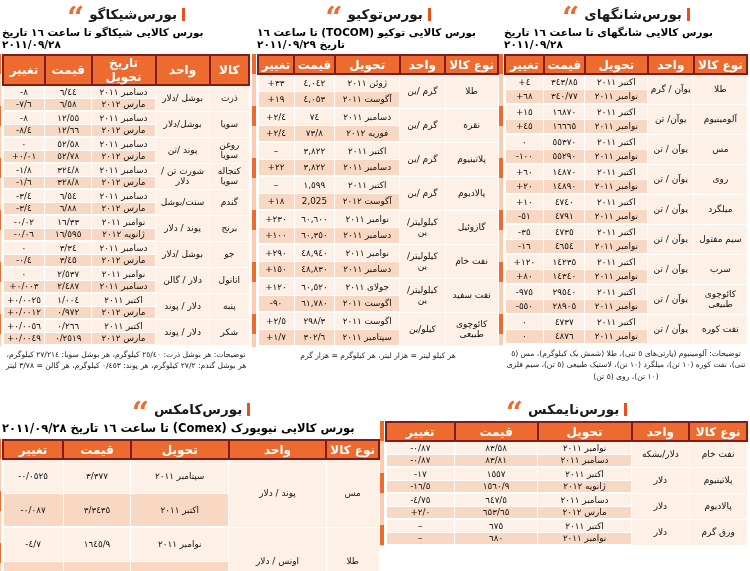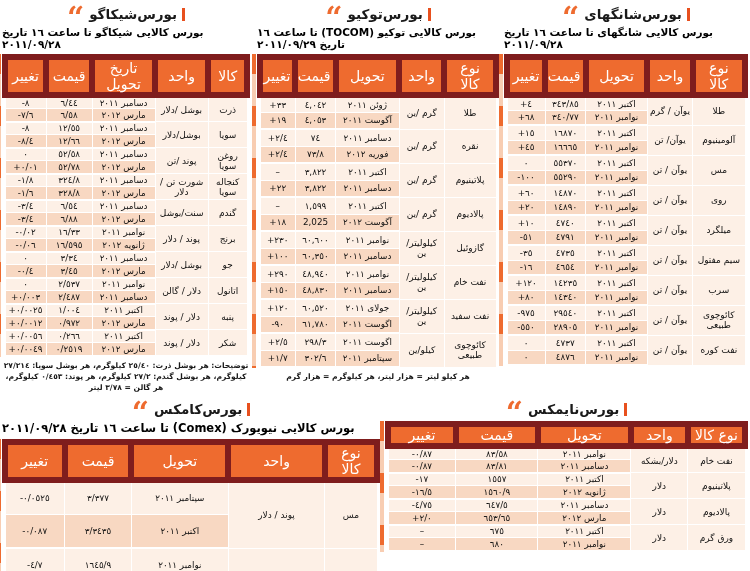--- a/index.html
+++ b/index.html
@@ -18,28 +18,28 @@
   
   .sec-head{display:flex;align-items:center;justify-content:center;gap:5px;height:20px;margin-bottom:2px;}
   .sec-bar{width:3px;height:13px;background:var(--accent2);display:inline-block;}
   .sec-title{font-weight:bold;font-size:13.5px;color:#1a1a1a;letter-spacing:-0.2px;text-align:right;}
   .quote-icon{color:var(--accent);font-size:30px;line-height:10px;font-weight:bold;transform:translateY(4px);font-family:"DejaVu Serif",serif;}
   .tbl-title{text-align:left;font-weight:bold;font-size:10.5px;margin:1px 0 4px 0;color:#000;}
   .tbl-wrap{position:relative;}
   .accent-strip{position:absolute;left:-5px;top:0;height:100%;width:4px;
     background:repeating-linear-gradient(180deg,var(--accent) 0 20px,var(--stripalt) 20px 52px);}
   table.t{width:100%;border-collapse:collapse;table-layout:fixed;}
-  table.t th{background:var(--accent);color:#fff;font-weight:normal;font-size:14px;height:19px;border:6px solid #7f1d1d;padding:0 2px;}
+  table.t th{background:var(--accent);color:#fff;font-weight:bold;font-size:12px;height:19px;border:2px solid #7f1d1d;padding:0 2px;}
   table.t td{font-size:8.8px;text-align:center;border:1px solid #fff;padding:0 2px;overflow:hidden;}
   table.t tr.r1 td{background:var(--rowlight);}
   table.t tr.r2 td{background:var(--rowdark);}
   table.t tr.r2 td{border-bottom:2px solid #fff;}
   table.t td.c-com,table.t td.c-unit{background:var(--rowlight);font-size:9px;}
   table.t td.c-num{direction:ltr;unicode-bidi:isolate;}
-  .footnote{font-size:7.6px;line-height:1.5;text-align:center;margin-top:3px;color:#1a1a1a;font-weight:bold;}
+  .footnote{font-size:7.6px;line-height:1.5;text-align:center;margin-top:3px;color:#1a1a1a;font-weight:normal;}
   
   .t-chicago td{height:13px;}
   .t-tokyo td{height:17px;}
   .t-shanghai td{height:15px;}
   .t-nymex td{height:13px;}
   .t-comex td{height:34px;}
   
   .t-chicago col:nth-child(1){width:16%}.t-chicago col:nth-child(2){width:22%}.t-chicago col:nth-child(3){width:26%}.t-chicago col:nth-child(4){width:19%}.t-chicago col:nth-child(5){width:17%}
   .t-tokyo col:nth-child(1){width:22%}.t-tokyo col:nth-child(2){width:19%}.t-tokyo col:nth-child(3){width:27%}.t-tokyo col:nth-child(4){width:17%}.t-tokyo col:nth-child(5){width:15%}
   .t-shanghai col:nth-child(1){width:22%}.t-shanghai col:nth-child(2){width:19%}.t-shanghai col:nth-child(3){width:26%}.t-shanghai col:nth-child(4){width:17%}.t-shanghai col:nth-child(5){width:16%}
@@ -471,20 +471,21 @@
               <td class="c-num c-chg">٠</td>
             </tr>
             <tr class="r2">
               <td class="c-del">نوامبر ٢٠١١</td>
               <td class="c-num">٤٨٧٦</td>
               <td class="c-num c-chg">٠</td>
             </tr>
           </tbody>
         </table>
     </div>
+    <div class="footnote">توضیحات: آلومینیوم (پارتی‌های ٥ تنی)، طلا (شمش یک کیلوگرم)، مس (٥ تنی)، نفت کوره (١٠ تن)، میلگرد (١٠ تن)، لاستیک طبیعی (٥ تن)، سیم فلزی (١٠ تن)، روی (٥ تن)</div>
   </section>
 
   <section class="exch" id="x-comex">
     <div class="sec-head">
       <span class="sec-bar"></span>
       <span class="sec-title">بورس‌کامکس</span>
       <span class="quote-icon">“</span>
     </div>
     <div class="tbl-title">بورس کالایی نیویورک (Comex) تا ساعت ١٦ تاریخ ٢٠١١/٠٩/٢٨</div>
     <div class="tbl-wrap">

